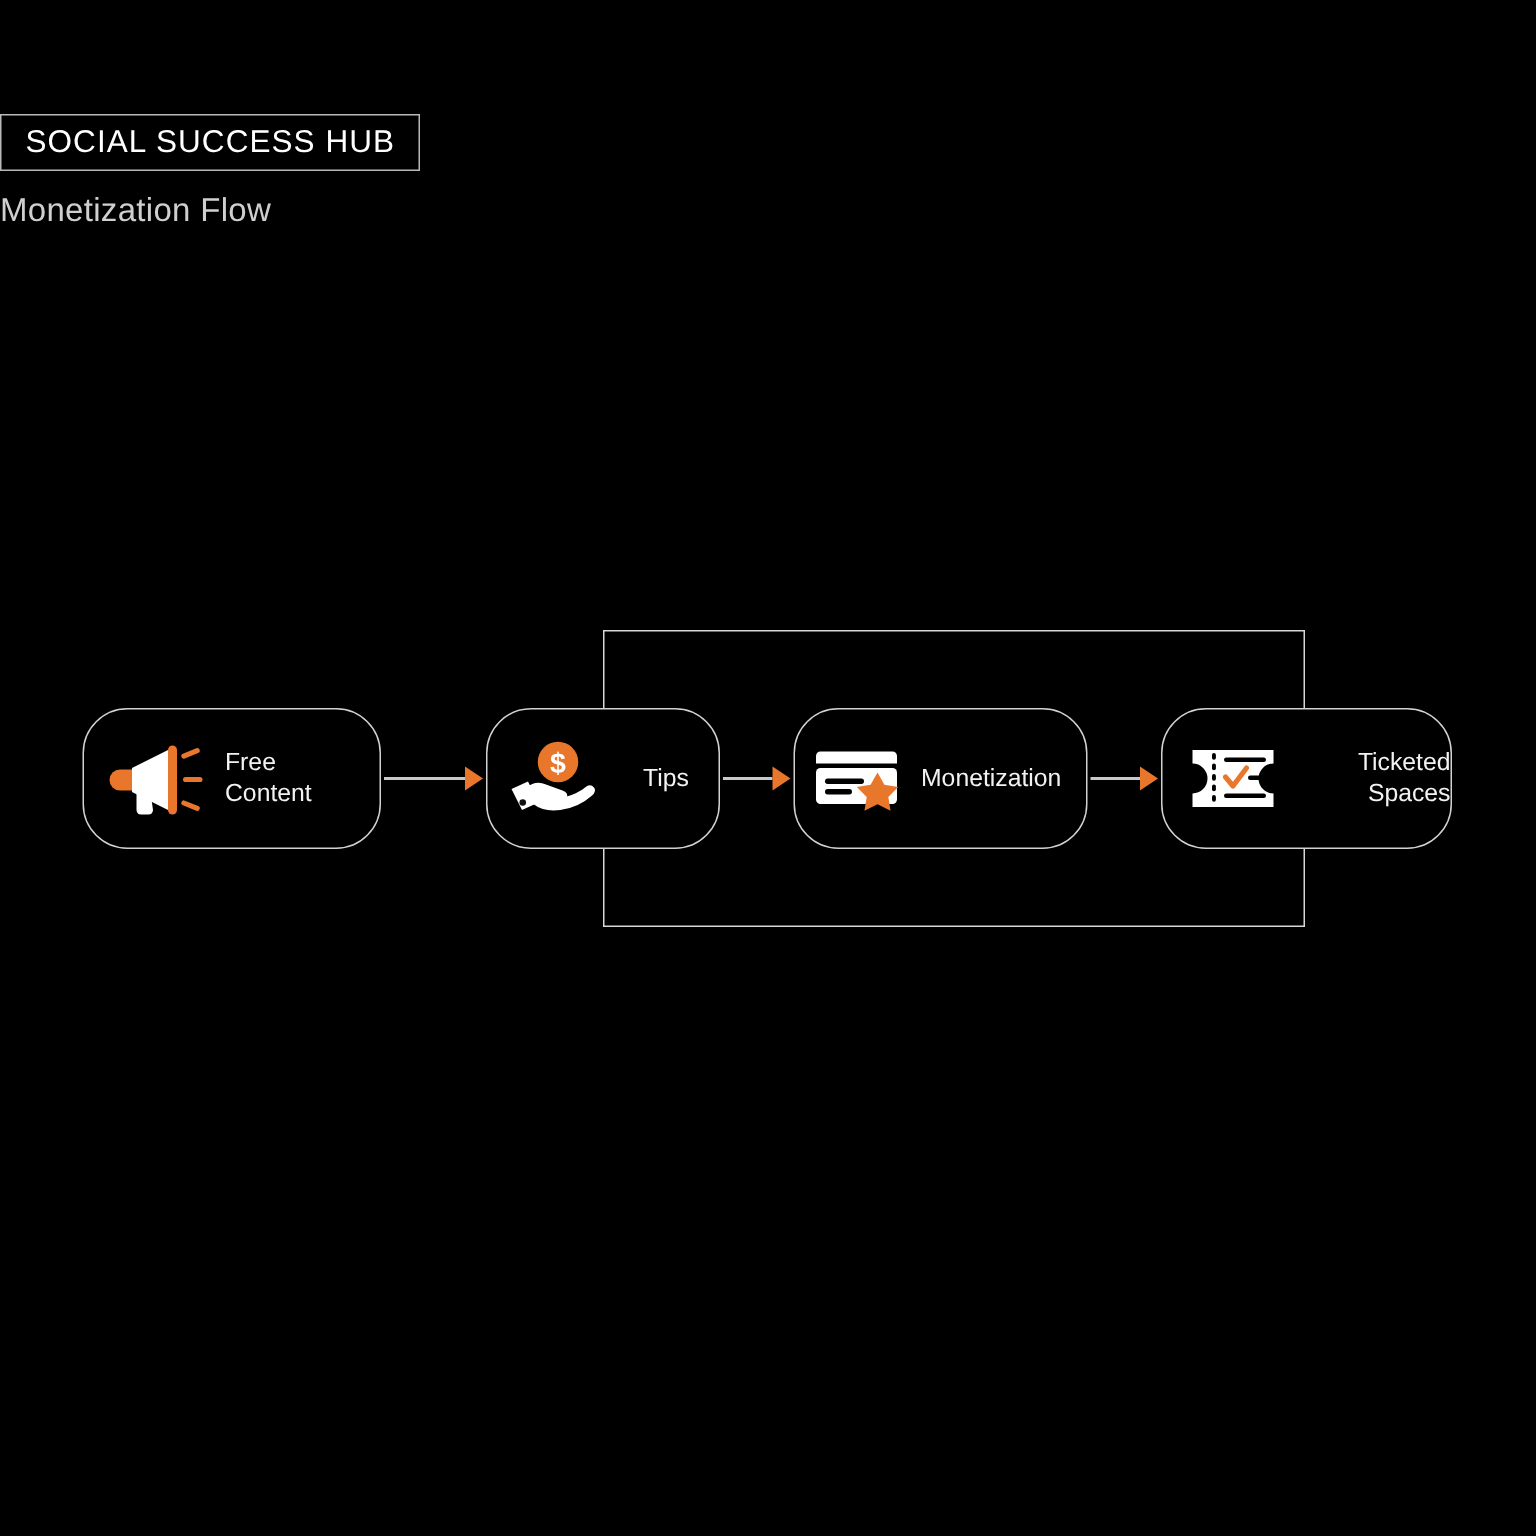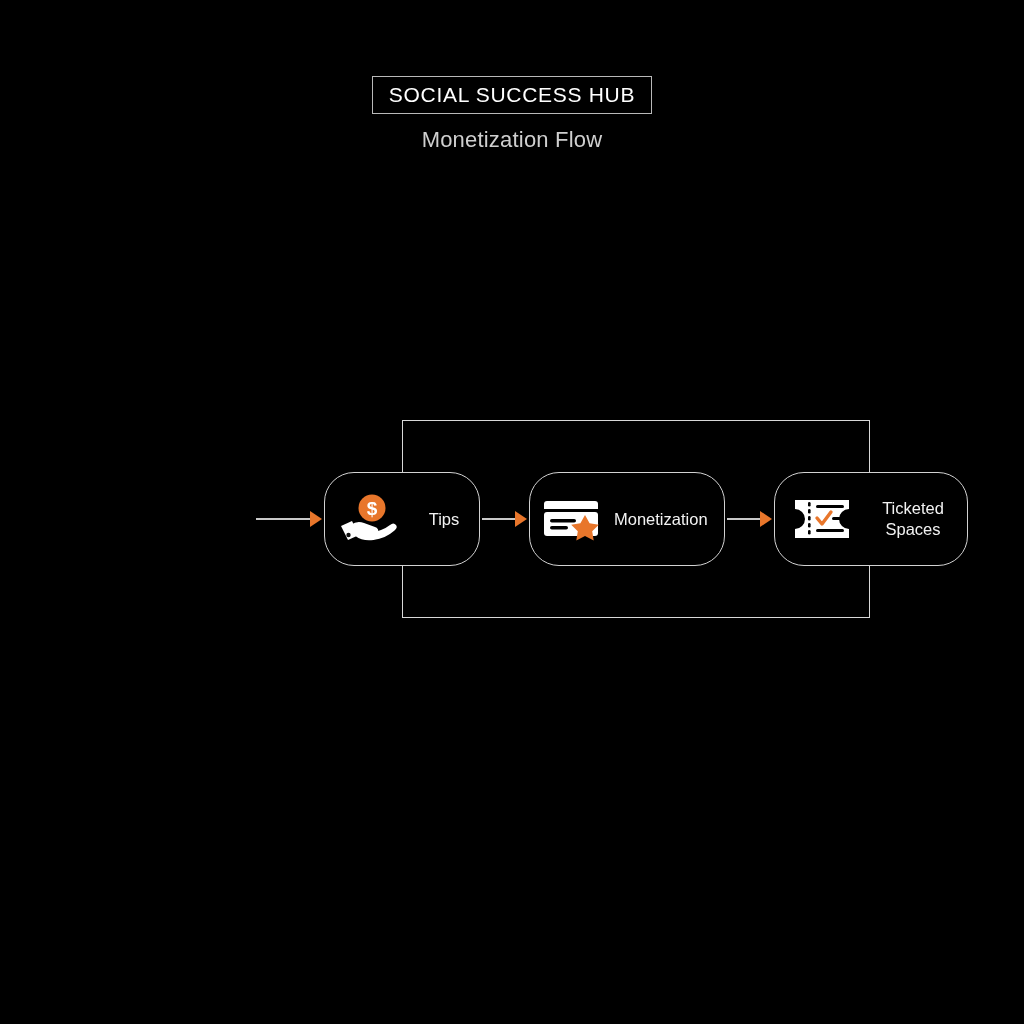--- a/index.html
+++ b/index.html
@@ -15,21 +15,21 @@
     font-family: "Liberation Sans", sans-serif;
     color: #ffffff;
   }
 
   
   #header {
     position: absolute;
     left: 0;
     top: 76px;
     width: 1024px;
-    text-align: center;
+    text-align: left;
   }
   #title-box {
     display: inline-block;
     border: 1.6px solid #b9b9b9;
     padding: 7px 16px 8px 16px;
     line-height: 1;
   }
   #title-text {
     font-size: 21px;
     letter-spacing: 0.7px;
@@ -100,21 +100,21 @@
   #node-subscriptions {
     left: 529px; top: 472px; width: 196px; height: 94px;
     padding: 0 0 0 14px;
   }
   #node-subscriptions .node-label { text-align: left; padding-left: 10px; }
 
   #node-ticketed-spaces {
     left: 774px; top: 472px; width: 194px; height: 94px;
     padding: 0 0 0 16px;
   }
-  #node-ticketed-spaces .node-label { text-align: center; padding-left: 6px; }
+  #node-ticketed-spaces .node-label { text-align: right; padding-left: 6px; }
 
   
   .connector {
     position: absolute;
     height: 24px;
     top: 507px;
     z-index: 3;
     display: flex;
     align-items: center;
   }
@@ -156,20 +156,40 @@
   </div>
   <div class="connector" id="connector-2">
     <div class="line"></div>
     <div class="head"></div>
   </div>
   <div class="connector" id="connector-3">
     <div class="line"></div>
     <div class="head"></div>
   </div>
 
+  <div class="node" id="node-free-content">
+    <div class="node-icon">
+      <svg width="62" height="52" viewBox="0 0 62 52">
+
+        <path d="M6 20 h12 v14 H6 a7 7 0 0 1 0 -14 z" fill="#e8762b"></path>
+
+        <path d="M14 19 L40 6 L40 48 L14 35 Z" fill="#ffffff"></path>
+
+        <path d="M17 33 h9 l2 14 a3 3 0 0 1 -3 3 h-5 a3 3 0 0 1 -3 -3 z" fill="#ffffff"></path>
+
+        <rect x="38" y="4" width="6" height="46" rx="3" fill="#e8762b"></rect>
+
+        <rect x="47" y="10" width="13" height="3.4" rx="1.7" fill="#e8762b" transform="rotate(-22 47 11.7)"></rect>
+        <rect x="48" y="25" width="13" height="3.4" rx="1.7" fill="#e8762b"></rect>
+        <rect x="47" y="40" width="13" height="3.4" rx="1.7" fill="#e8762b" transform="rotate(22 47 41.7)"></rect>
+      </svg>
+    </div>
+    <div class="node-label">Free
+Content</div>
+  </div>
 
   <div class="node" id="node-tips">
     <div class="node-icon">
       <svg width="58" height="52" viewBox="0 0 58 52">
 
         <circle cx="33" cy="15" r="13.5" fill="#e8762b"></circle>
         <text x="33" y="22" text-anchor="middle" font-family="'Liberation Sans', sans-serif" font-size="19" font-weight="bold" fill="#ffffff">$</text>
 
         <path d="M2 33 l11 -5 l7 14 l-11 5 z" fill="#ffffff"></path>
         <circle cx="9.5" cy="42" r="2.2" fill="#111111"></circle>

